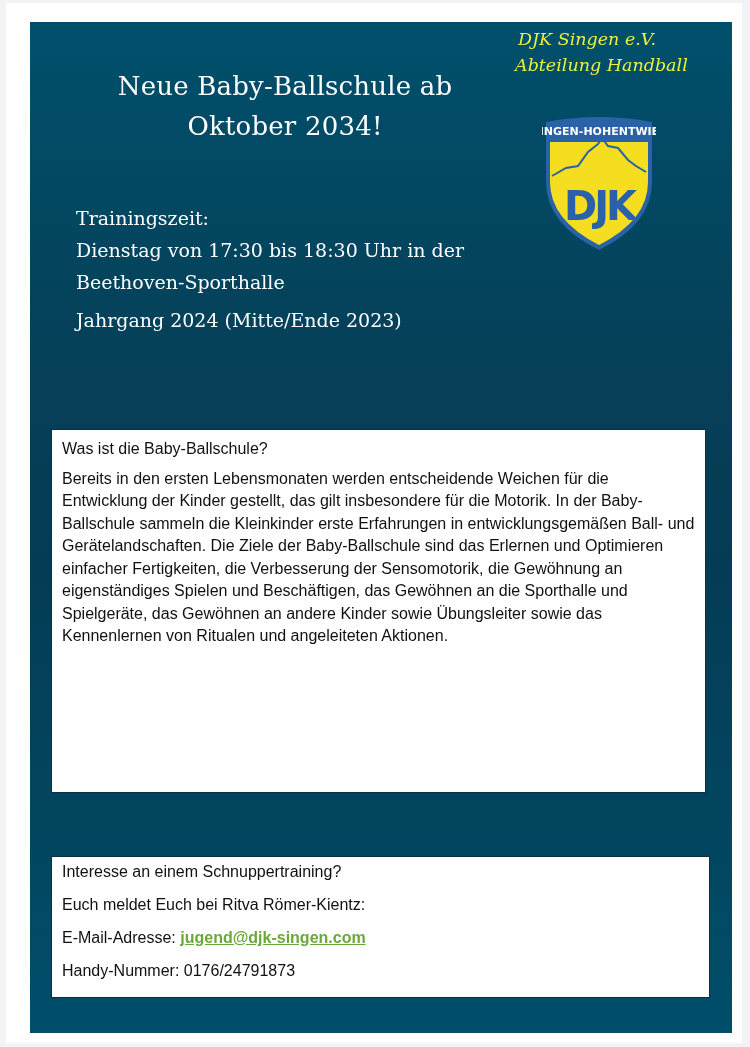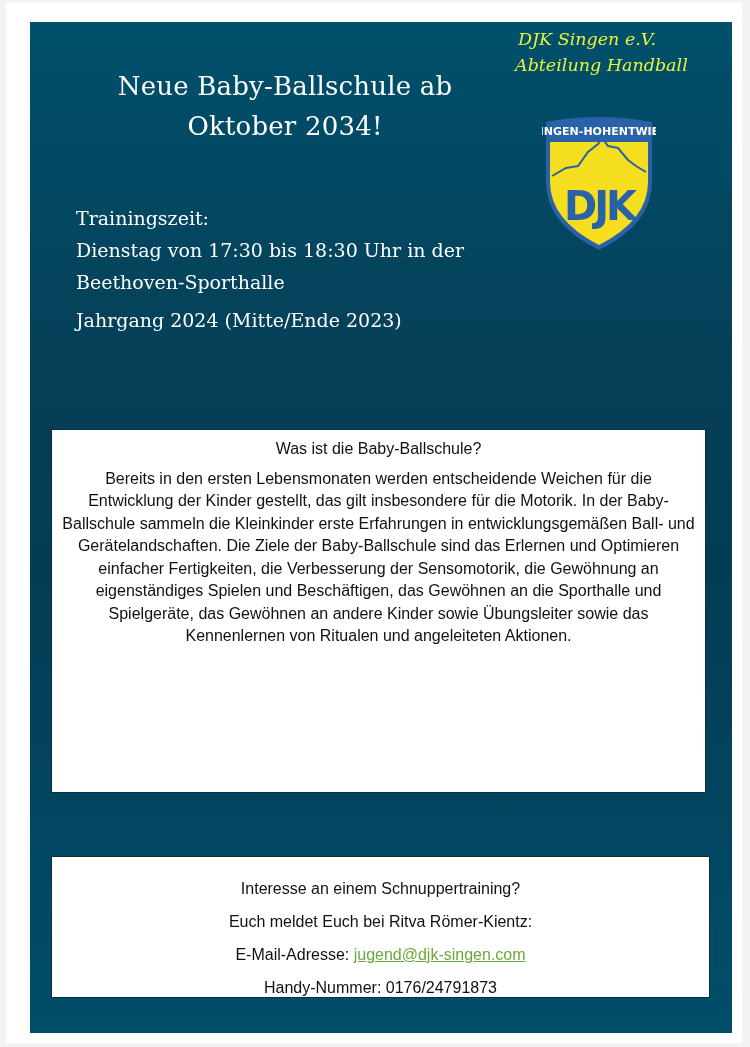--- a/index.html
+++ b/index.html
@@ -28,29 +28,28 @@
   .logo { position:absolute; left:512px; top:90px; width:114px; height:140px; }
   .info {
     position:absolute; left:30px; top:180px; color:#ffffff;
     font-family:"DejaVu Serif", serif; font-size:19px; line-height:32px;margin-left:16px;
   }
   .info .gap { height:6px; }
   .box {
     position:absolute; background:#ffffff; color:#111;
     font-family:"Liberation Sans", sans-serif; font-size:16px; line-height:22.5px;
     box-shadow:0 0 0 1px #0a2f40;
-    text-align:center;
   }
   .box1 { left:22px; top:408px; width:653px; height:362px; }
   .box1 .inner { padding:8px 10px; }
   .box1 p { margin:0 0 7px 0; }
   .box2 { left:22px; top:835px; width:657px; height:140px; }
-  .box2 .inner { padding:13px 10px;margin-top:8px; }
+  .box2 .inner { padding:4px 10px; }
   .box2 p { margin:0 0 11px 0; line-height:22px; }
-  .email { color:#6aa83a; text-decoration:underline; }
+  .email { color:#6aa83a; text-decoration:underline;font-weight:bold; }
   b { font-weight:bold; }
 </style>
 </head>
 <body>
 
 <div class="page">
   <div class="poster">
 
     <div class="title">
       <div>Neue Baby-Ballschule ab</div>

